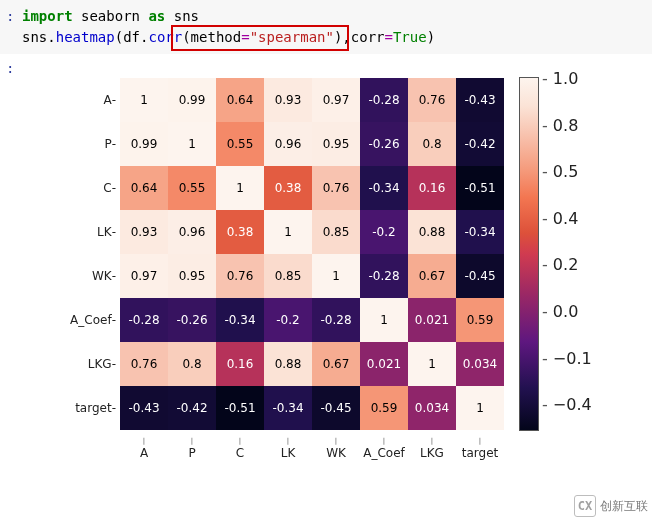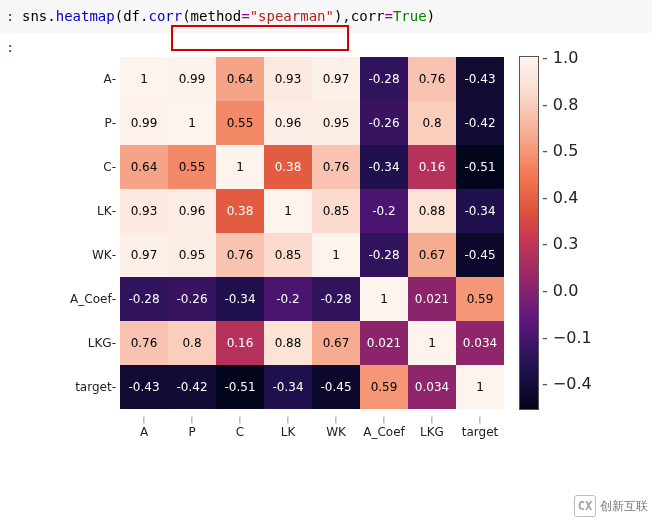--- a/index.html
+++ b/index.html
@@ -135,20 +135,21 @@
     border: 1.5px solid #888; border-radius: 3px;
     display:flex;align-items:center;justify-content:center;
     font-weight:bold; color:#555;
   }
 </style>
 </head>
 <body>
 
 <div class="code-block">
   <span class="prompt">:</span>
+  <div class="code-line"><span class="kw">import</span><span class="nm"> seaborn </span><span class="kw">as</span><span class="nm"> sns</span></div>
   <div class="code-line"><span class="nm">sns.</span><span class="func">heatmap</span><span class="nm">(df.</span><span class="func">corr</span><span class="nm">(method</span><span class="op">=</span><span class="str">"spearman"</span><span class="nm">),corr</span><span class="op">=</span><span class="bool">True</span><span class="nm">)</span></div>
   <div class="highlight-box" style="left:171px; top:25px; width:174px; height:22px;"></div>
 </div>
 
 <div class="output-block">
   <span class="prompt">:</span>
 
   <div class="plot-area">
     <div class="ytick-labels" id="yticks">
         <div>A</div>
@@ -237,21 +238,21 @@
         <div>target</div>
       </div>
     <div class="colorbar">
         <div class="colorbar-grad"></div>
       </div>
     <div class="cbar-ticks" id="cbarticks">
         <div style="top: 0px;">1.0</div>
         <div style="top: 46.6225px;">0.8</div>
         <div style="top: 93.245px;">0.5</div>
         <div style="top: 139.868px;">0.4</div>
-        <div style="top: 186.49px;">0.3</div>
+        <div style="top: 186.49px;">0.2</div>
         <div style="top: 233.113px;">0.0</div>
         <div style="top: 279.735px;">−0.1</div>
         <div style="top: 326.358px;">−0.4</div>
       </div>
   </div>
 </div>
 
 <div class="watermark">
   <div class="logo">CX</div>
   <span>创新互联</span>

